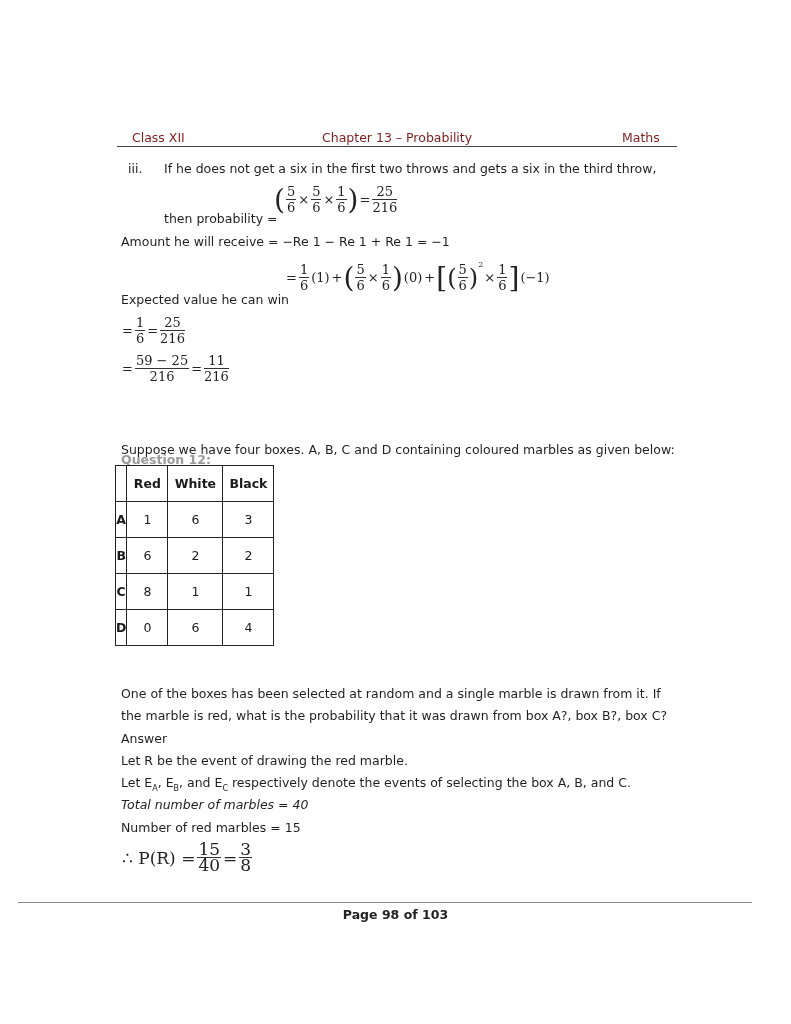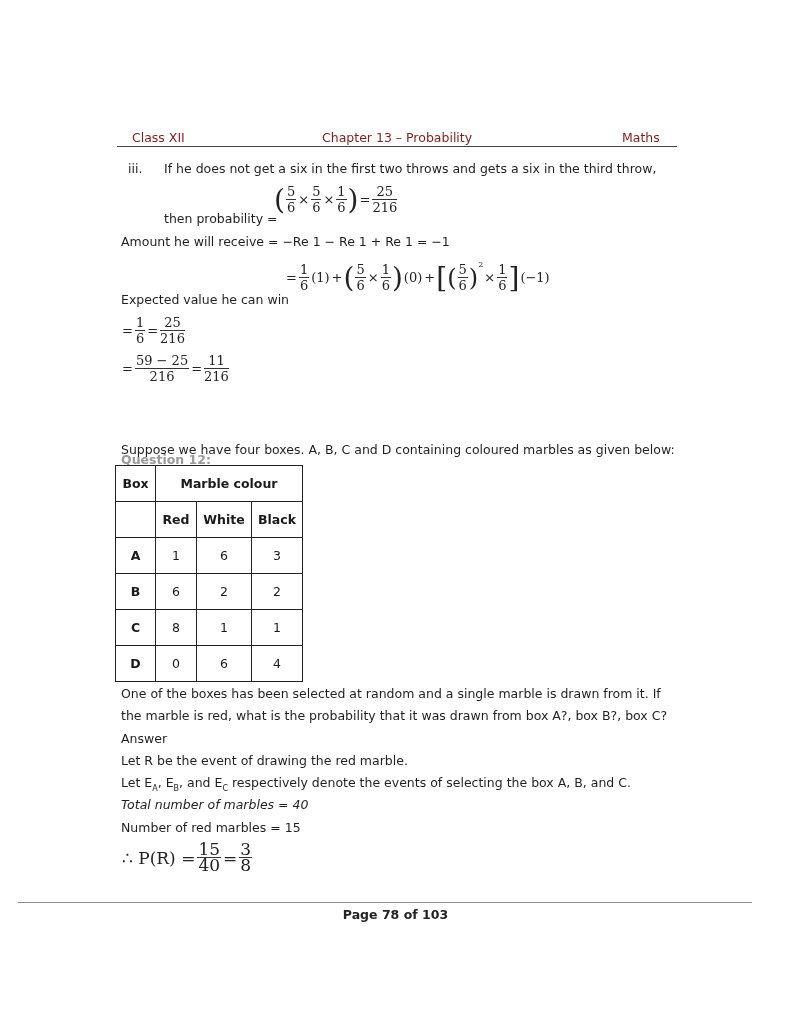--- a/index.html
+++ b/index.html
@@ -51,24 +51,20 @@
 </div>
 <div class="abs math" style="left:121px; top:353px; font-size:13px;">
   <span class="op">=</span><span class="frac"><span class="n">59 − 25</span><span class="d">216</span></span><span class="op">=</span><span class="frac"><span class="n">11</span><span class="d">216</span></span>
 </div>
 
 <div class="abs qlabel" style="left:121px; top:420px;">Question 12:</div>
 <div class="abs txt" style="left:121px; top:442px;">Suppose we have four boxes. A, B, C and D containing coloured marbles as given below:</div>
 
 <table class="marbles">
   <tbody>
-      <tr>
-    <td class="b" style="width:39px;">Box</td>
-    <td class="b" colspan="3">Marble colour</td>
-  </tr>
   <tr>
     <td></td>
     <td class="b" style="width:40px;">Red</td>
     <td class="b" style="width:54px;">White</td>
     <td class="b" style="width:50px;">Black</td>
   </tr>
   <tr>
     <td class="b">A</td>
     <td>1</td>
     <td>6</td>
@@ -100,13 +96,13 @@
 <div class="abs txt" style="left:121px; top:731px;">Answer</div>
 <div class="abs txt" style="left:121px; top:753px;">Let R be the event of drawing the red marble.</div>
 <div class="abs txt" style="left:121px; top:775px;"><span>Let E</span><sub>A</sub><span>, E</span><sub>B</sub><span>, and E</span><sub>C</sub><span> respectively denote the events of selecting the box A, B, and C.</span></div>
 <div class="abs txt" style="left:121px; top:797px;font-style:italic;">Total number of marbles = 40</div>
 <div class="abs txt" style="left:121px; top:820px;">Number of red marbles = 15</div>
 <div class="abs math" style="left:121px; top:842px; font-size:17px;">
   <span class="op">∴ P(R) =</span><span class="frac"><span class="n">15</span><span class="d">40</span></span><span class="op">=</span><span class="frac"><span class="n">3</span><span class="d">8</span></span>
 </div>
 
 <div class="abs foot-rule"></div>
-<div class="abs foot">Page 78 of 103</div>
+<div class="abs foot">Page 98 of 103</div>
 
 </body></html>

